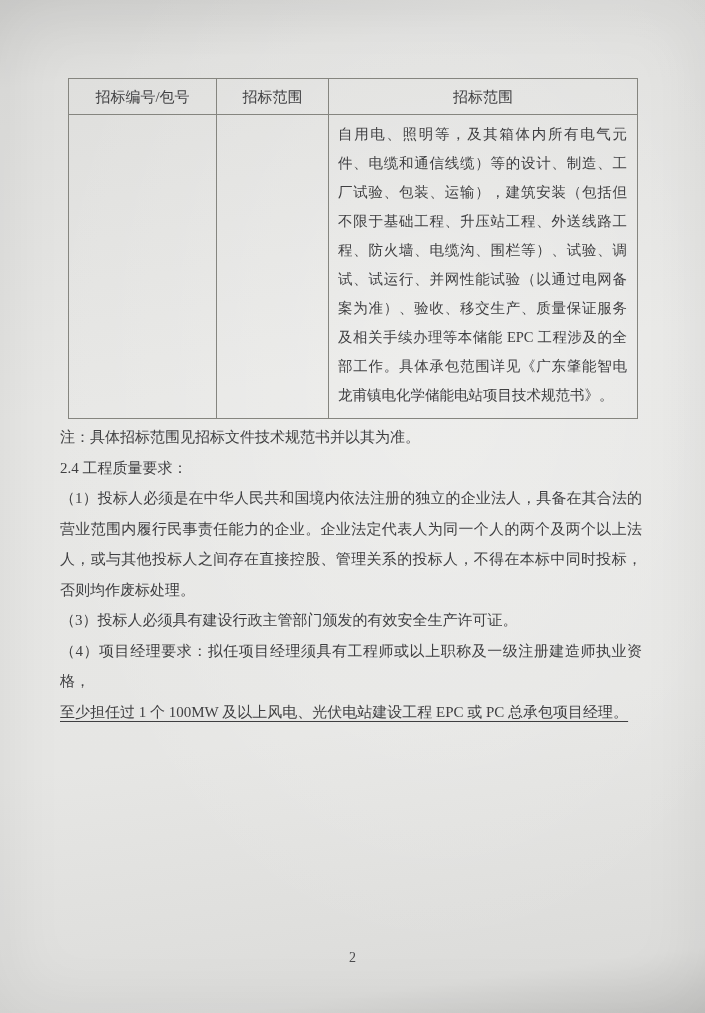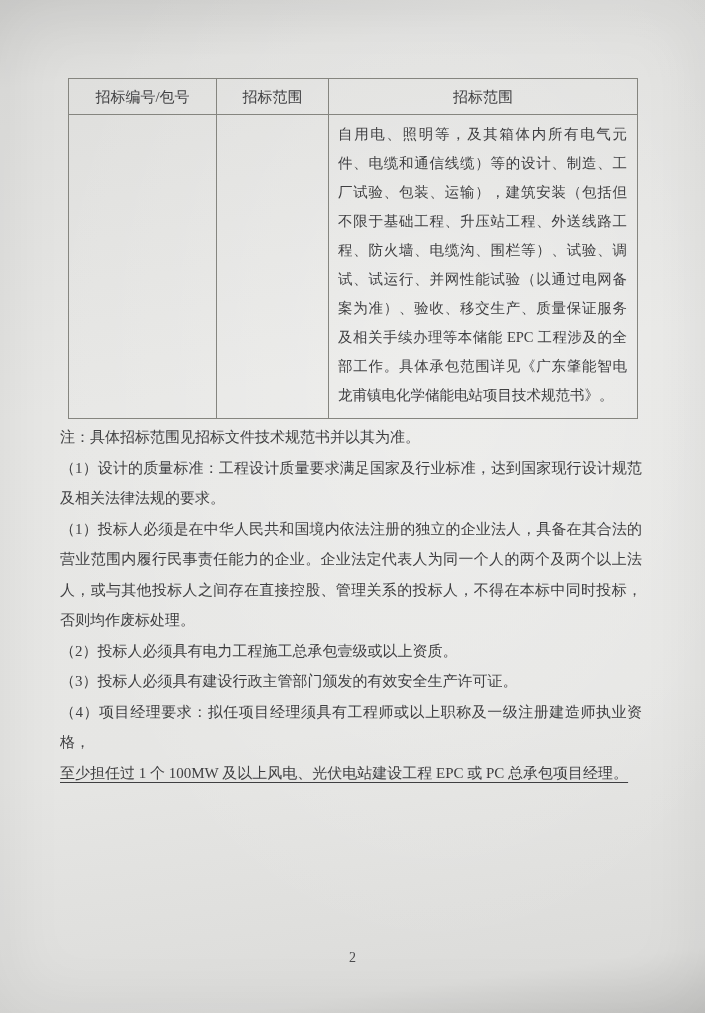--- a/index.html
+++ b/index.html
@@ -87,24 +87,23 @@
           <td class="col-1 empty-cell"></td>
           <td class="col-2 empty-cell"></td>
           <td class="col-3 scope-cell">自用电、照明等，及其箱体内所有电气元件、电缆和通信线缆）等的设计、制造、工厂试验、包装、运输），建筑安装（包括但不限于基础工程、升压站工程、外送线路工程、防火墙、电缆沟、围栏等）、试验、调试、试运行、并网性能试验（以通过电网备案为准）、验收、移交生产、质量保证服务及相关手续办理等本储能 EPC 工程涉及的全部工作。具体承包范围详见《广东肇能智电龙甫镇电化学储能电站项目技术规范书》。</td>
         </tr>
       </tbody>
     </table>
 
     <p class="note">注：具体招标范围见招标文件技术规范书并以其为准。</p>
 
 
-    <p>（1）设计的质量标准：工程设计质量要求满足国家及行业标准，达到国家现行设计规范及相关法律法规的要求。</p>
+    <p>2.4 工程质量要求：</p>
 
 
     <p>（1）投标人必须是在中华人民共和国境内依法注册的独立的企业法人，具备在其合法的营业范围内履行民事责任能力的企业。企业法定代表人为同一个人的两个及两个以上法人，或与其他投标人之间存在直接控股、管理关系的投标人，不得在本标中同时投标，否则均作废标处理。</p>
-    <p>（2）投标人必须具有电力工程施工总承包壹级或以上资质。</p>
     <p>（3）投标人必须具有建设行政主管部门颁发的有效安全生产许可证。</p>
     <p><span>（4）项目经理要求：拟任项目经理须具有工程师或以上职称及一级注册建造师执业资格，</span><span class="uline">至少担任过 1 个 100MW 及以上风电、光伏电站建设工程 EPC 或 PC 总承包项目经理。</span></p>
 
   </div>
 
   <div class="page-number">2</div>
 </div>
 
 </body></html>

